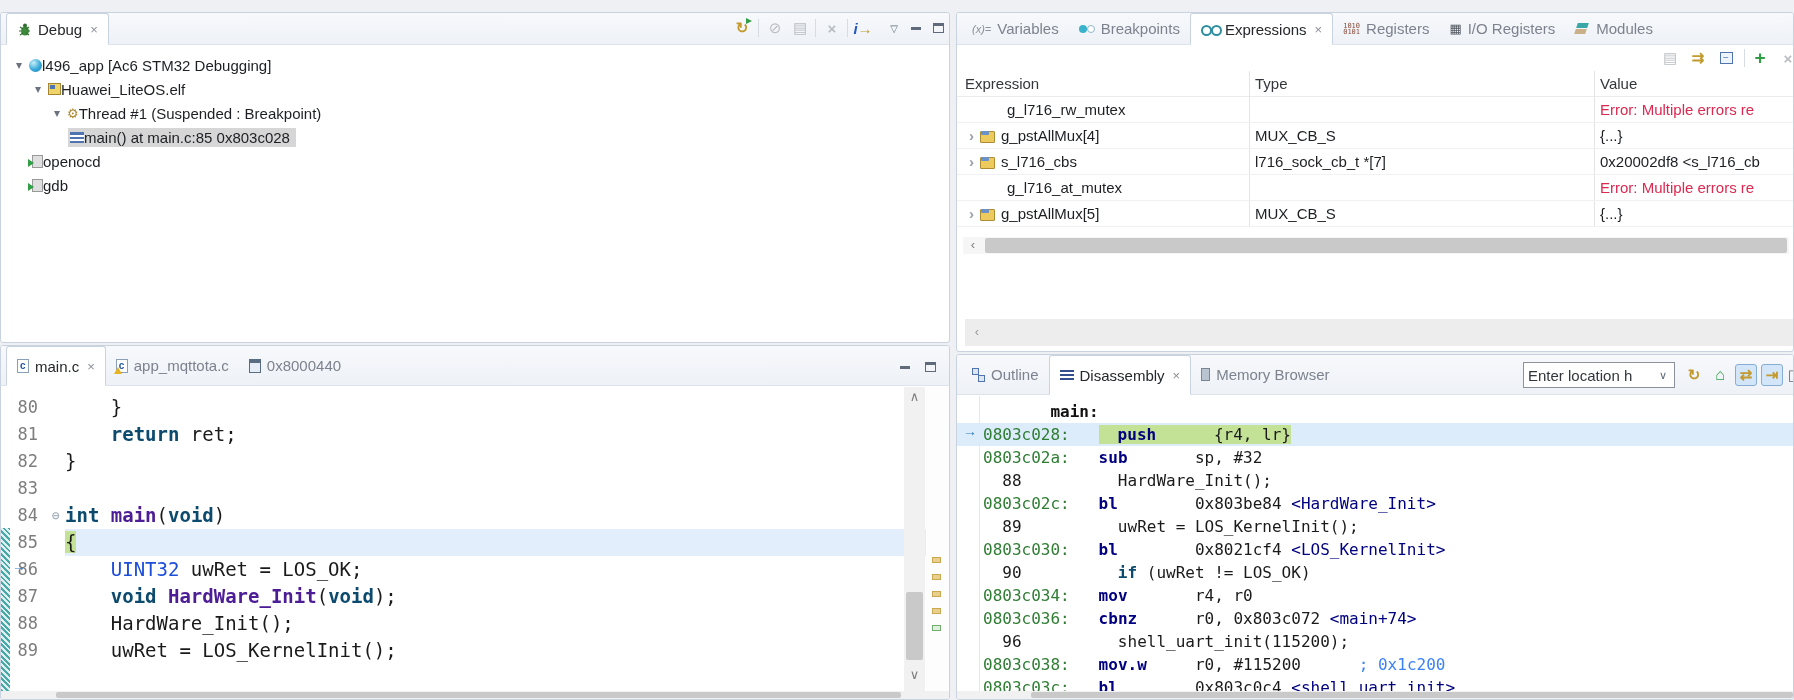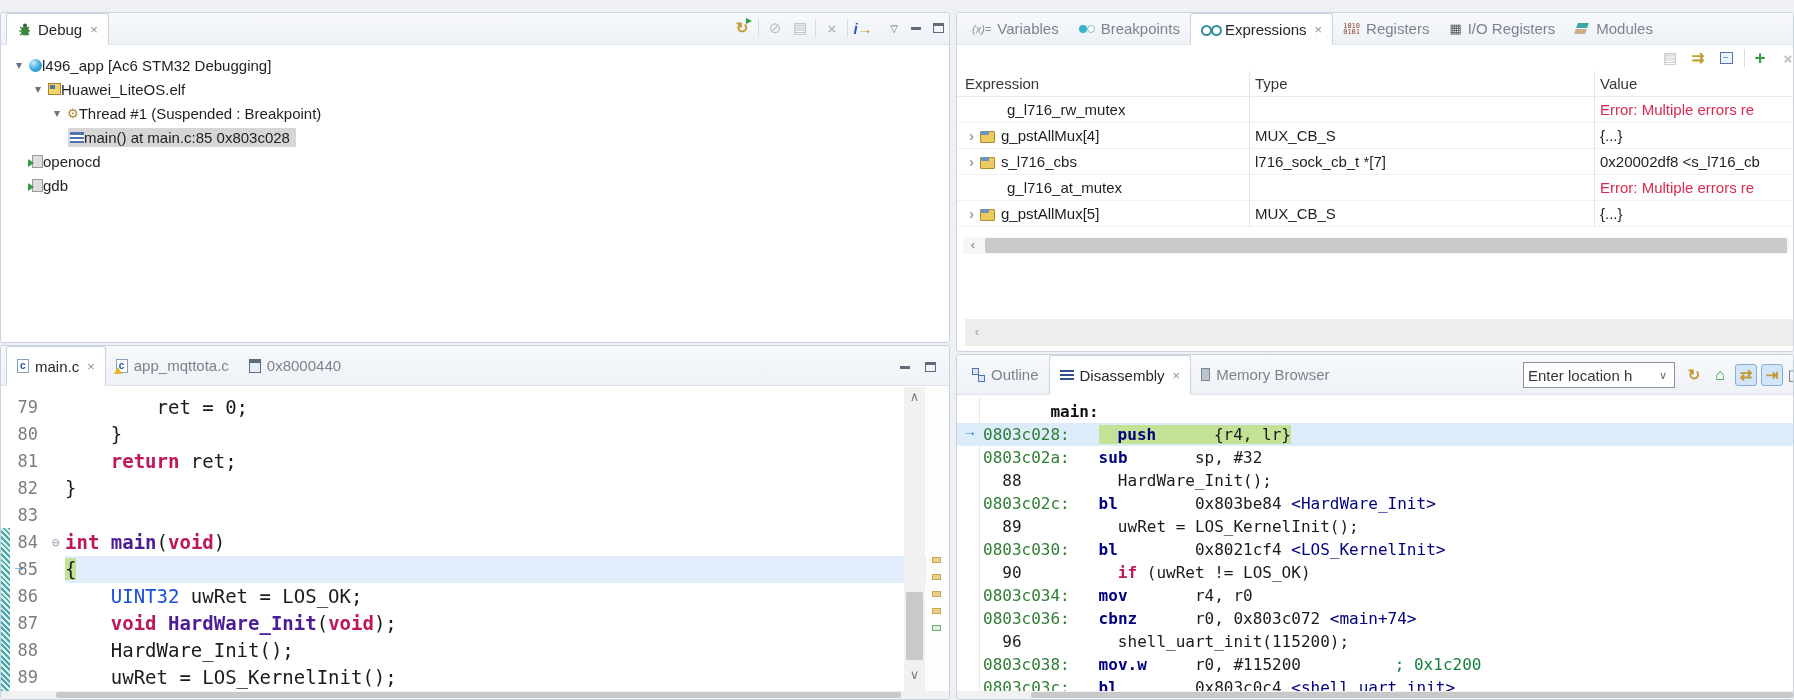--- a/index.html
+++ b/index.html
@@ -77,28 +77,28 @@
   .sb-track{position:absolute;background:#f1f1f1;}
   .sb-thumb{position:absolute;background:#c9c9c9;border-radius:2px;}
   .sb-arrow{position:absolute;color:#7c7c7c;font-size:13px;line-height:16px;text-align:center;}
   
   .ed-row{display:flex;height:27px;line-height:27px;font-family:"DejaVu Sans Mono",monospace;
     font-size:19px;white-space:pre;position:relative;}
   .ed-row.cur{background:linear-gradient(to right,transparent 64px,#e2eefb 64px);}
   .ed-num{flex:0 0 46px;text-align:right;padding-right:9px;color:#7d7d7d;font-size:17px;}
   .ed-fold{flex:0 0 18px;color:#97a4b4;font-size:13px;text-align:center;}
   .ed-code{flex:1;color:#1a1a1a;}
-  .tk-k{color:#be185d;font-weight:bold;}
+  .tk-k{color:#0c4a6e;font-weight:bold;}
   .tk-t{color:#1d4ed8;}
   .tk-f{font-weight:bold;color:#4c1d95;}
   .tk-ip{background:#c3e296;}
   .tk-a{color:#2e7d32;}
   .tk-m{color:#000080;font-weight:bold;}
   .tk-s{color:#000080;}
-  .tk-c{color:#15803d;margin-left:36px;}
+  .tk-c{color:#3b82f6;}
   .tk-b{font-weight:bold;color:#111;}
   
   .dis-row{height:23px;line-height:23px;font-family:"DejaVu Sans Mono",monospace;font-size:16px;
     white-space:pre;color:#1a1a1a;padding-left:26px;}
   .dis-row.cur{background:#dcecfa;}
   .ipbox{background:#c3e296;padding-left:19px;}
   .annot{position:absolute;width:9px;height:6px;background:#e8cf8e;border:1px solid #c9a84f;}
   .combo{position:absolute;display:flex;align-items:center;border:1px solid #8c929b;background:#fff;height:26px;}
   .combo input{border:none;outline:none;font-size:15px;color:#33363b;width:128px;padding:0 4px;
     font-family:"Liberation Sans",sans-serif;background:transparent;}
@@ -306,21 +306,20 @@
     </div>
     <div class="toolbtn" style="left:893px;top:10px;">
         <span class="ic ic-min"></span>
       </div>
     <div class="toolbtn" style="left:918px;top:10px;">
         <span class="ic ic-max"></span>
       </div>
   </div>
 
   <div style="position:relative;padding-top:8px;" id="ed-lines">
-      <div class="ed-row"><span class="ed-num">79</span><span class="ed-fold"></span><span class="ed-code"><span class="tk-p">        ret = 0;</span></span></div>
       <div class="ed-row"><span class="ed-num">80</span><span class="ed-fold"></span><span class="ed-code"><span class="tk-p">    }</span></span></div>
       <div class="ed-row"><span class="ed-num">81</span><span class="ed-fold"></span><span class="ed-code"><span class="tk-p">    </span><span class="tk-k">return</span><span class="tk-p"> ret;</span></span></div>
       <div class="ed-row"><span class="ed-num">82</span><span class="ed-fold"></span><span class="ed-code"><span class="tk-p">}</span></span></div>
       <div class="ed-row"><span class="ed-num">83</span><span class="ed-fold"></span><span class="ed-code"></span></div>
       <div class="ed-row"><span class="ed-num">84</span><span class="ed-fold">⊖</span><span class="ed-code"><span class="tk-k">int</span><span class="tk-p"> </span><span class="tk-f">main</span><span class="tk-p">(</span><span class="tk-k">void</span><span class="tk-p">)</span></span></div>
       <div class="ed-row cur"><span class="ed-num">85</span><span class="ed-fold"></span><span class="ed-code"><span class="tk-ip">{</span></span></div>
       <div class="ed-row"><span class="ed-num">86</span><span class="ed-fold"></span><span class="ed-code"><span class="tk-p">    </span><span class="tk-t">UINT32</span><span class="tk-p"> uwRet = LOS_OK;</span></span></div>
       <div class="ed-row"><span class="ed-num">87</span><span class="ed-fold"></span><span class="ed-code"><span class="tk-p">    </span><span class="tk-k">void</span><span class="tk-p"> </span><span class="tk-f">HardWare_Init</span><span class="tk-p">(</span><span class="tk-k">void</span><span class="tk-p">);</span></span></div>
       <div class="ed-row"><span class="ed-num">88</span><span class="ed-fold"></span><span class="ed-code"><span class="tk-p">    HardWare_Init();</span></span></div>
       <div class="ed-row"><span class="ed-num">89</span><span class="ed-fold"></span><span class="ed-code"><span class="tk-p">    uwRet = LOS_KernelInit();</span></span></div>

